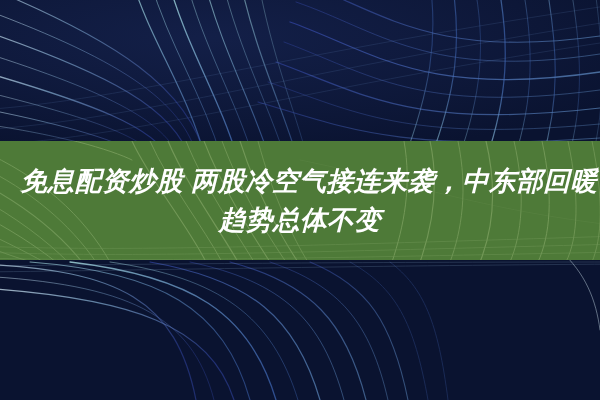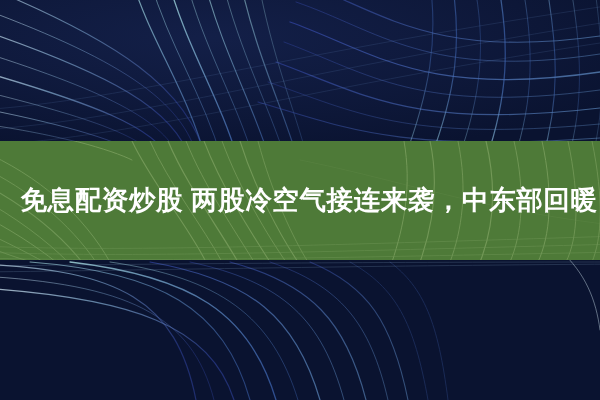--- a/index.html
+++ b/index.html
@@ -8,20 +8,21 @@
     padding: 0;
     background: #000;
   }
   #banner {
     position: relative;
     width: 600px;
     height: 400px;
     overflow: hidden;
     background: #ffffff;
     font-family: "Liberation Sans", "DejaVu Sans", sans-serif;
+    font-style: italic;
   }
   #bg-waves {
     position: absolute;
     left: 0; top: 0;
     width: 600px;
     height: 400px;
     display: block;
   }
   #headline-band {
     position: absolute;
@@ -210,16 +211,17 @@
       <g fill="none" stroke="#6d9455" stroke-linecap="round" opacity="0.55">
         <path d="M -20 246 C 120 252 300 246 620 236" stroke-width="0.9"></path>
         <path d="M -20 252 C 130 258 310 252 620 244" stroke-width="0.9"></path>
         <path d="M -20 258 C 140 262 320 258 620 252" stroke-width="0.9"></path>
         <path d="M 300 160 C 400 180 480 210 620 226" stroke-width="0.8" opacity="0.5"></path>
       </g>
     </svg>
 
     <div id="headline">
       <div class="headline-line line-1">免息配资炒股 两股冷空气接连来袭，中东部回暖</div>
+      <div class="headline-line line-2">趋势总体不变</div>
     </div>
   </div>
 
 </div>
 
 </body></html>

